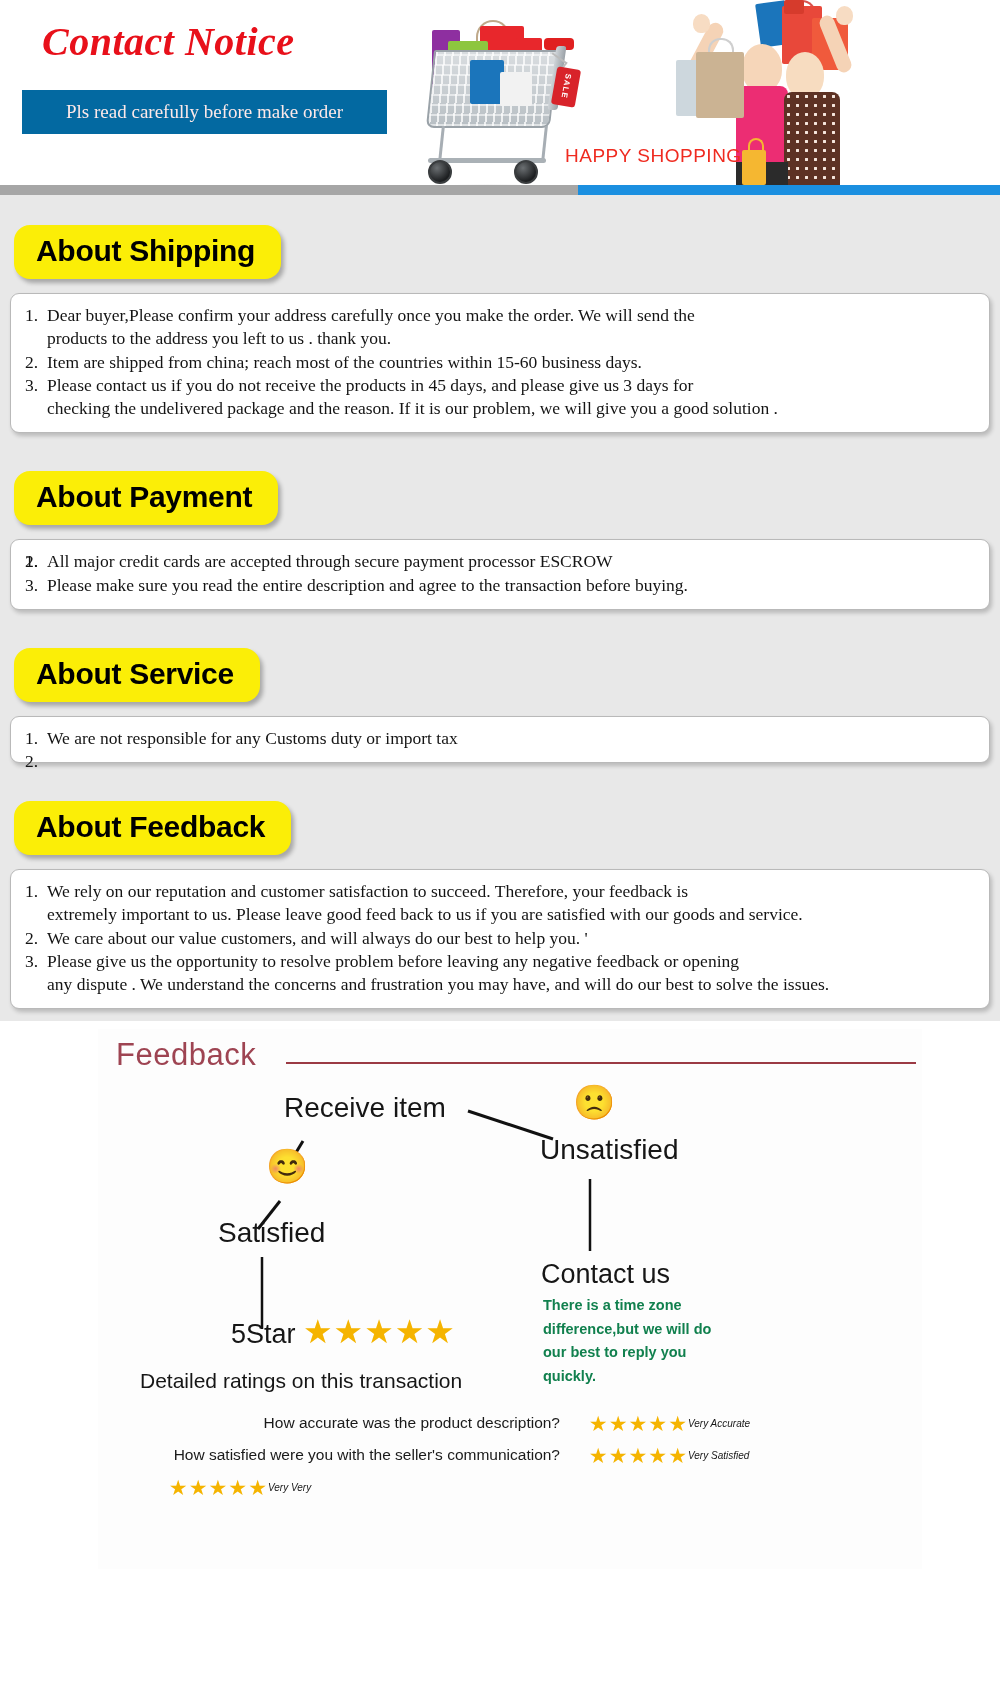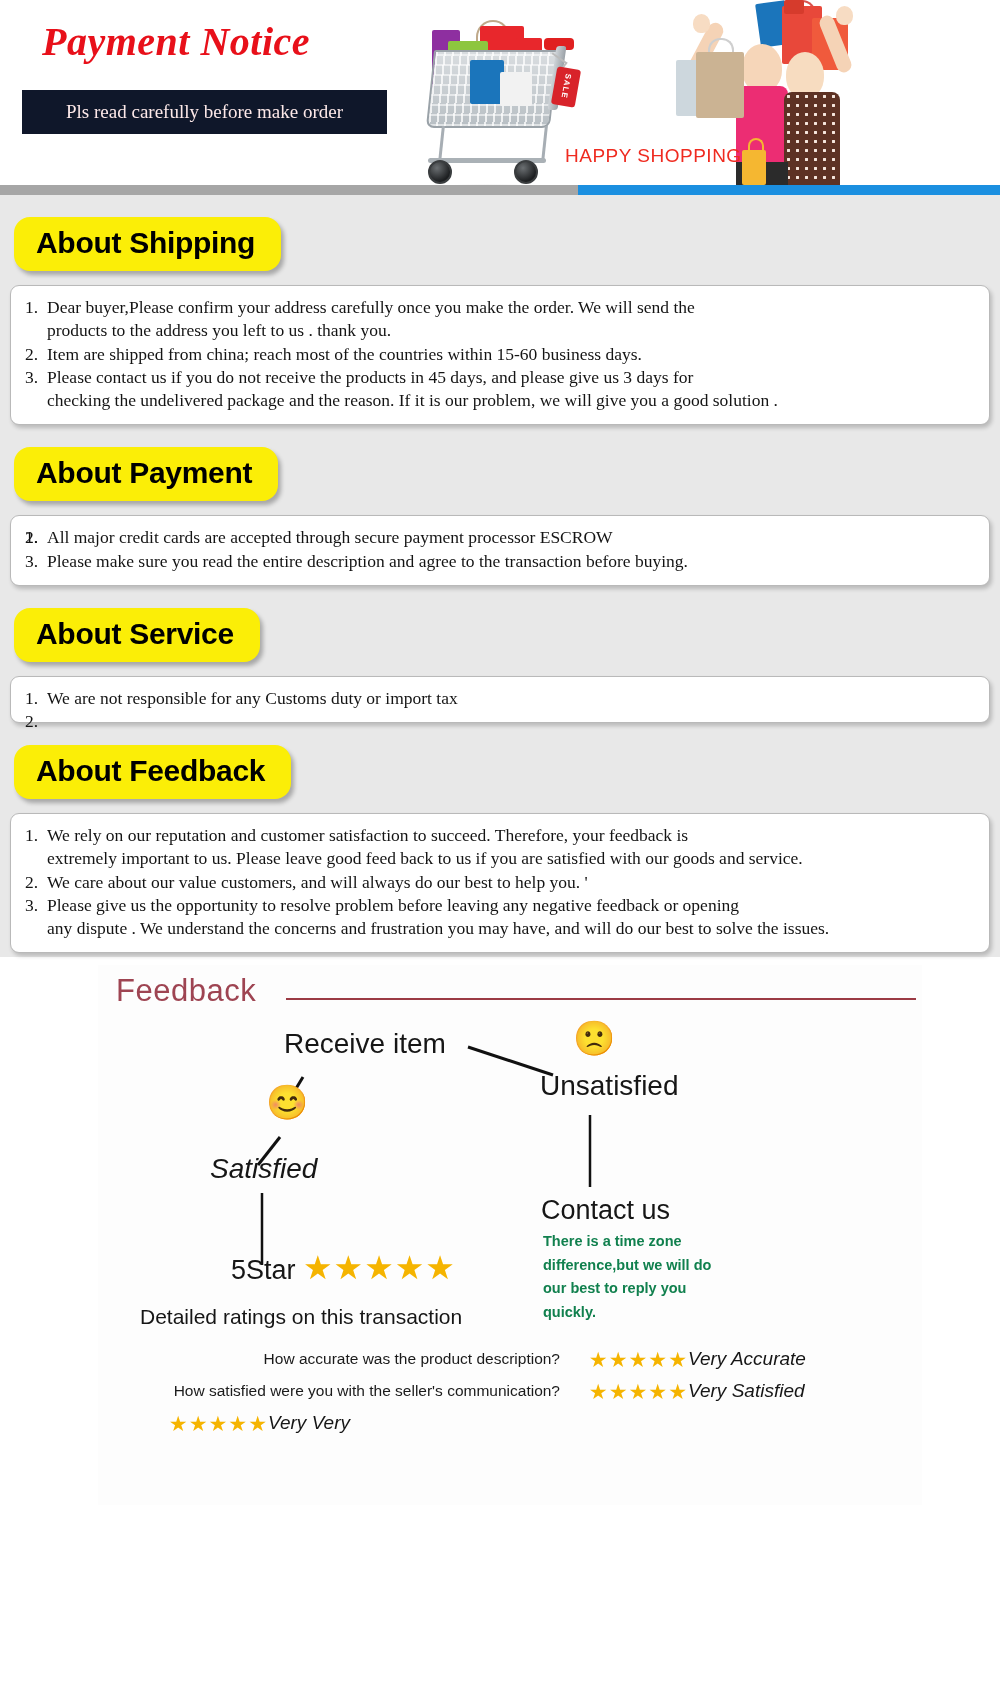--- a/index.html
+++ b/index.html
@@ -28,21 +28,21 @@
     font-style:italic;
     font-weight:bold;
     font-size:40px;
     color:#e8101a;
     letter-spacing:0.5px;
   }
   .hdr-subbar {
     position:absolute;
     left:22px; top:90px;
     width:365px; height:44px;
-    background:#0f172a;
+    background:#0369a1;
   }
   .hdr-subbar span {
     display:block;
     text-align:center;
     line-height:44px;
     font-family:"Liberation Serif", serif;
     font-size:19px;
     color:#fde9e9;
   }
   .happy-shopping {
@@ -149,21 +149,21 @@
   .models .ybag { position:absolute; left:82px; top:150px; width:24px; height:35px; background:#f5b731; border-radius:2px; }
   .models .ybag-h { position:absolute; left:88px; top:138px; width:16px; height:14px; border:2px solid #f5b731; border-bottom:none; border-radius:10px 10px 0 0;}
 
   
   .strip { display:flex; width:1000px; height:10px; }
   .strip .grey { width:578px; background:#a6a6a6; }
   .strip .blue { flex:1; background:#1b8fe0; }
 
   
   .sections { background:#e8e8e8; padding:0 0 4px 0; width:1000px; }
-  .sec { position:relative; padding:0 8px; }
+  .sec { position:relative; padding:8px 8px; }
   .badge {
     display:inline-block;
     background:#fbee07;
     color:#000;
     font-size:30px;
     font-weight:bold;
     padding:9px 26px 11px 22px;
     border-radius:16px;
     box-shadow:3px 4px 4px rgba(0,0,0,.28);
     margin:22px 0 14px 6px;
@@ -204,50 +204,50 @@
     position:absolute; left:18px; top:8px;
     font-size:31px; color:#9e4452; letter-spacing:0.5px;
   }
   .fb-rule {
     position:absolute; left:188px; top:33px; width:630px; height:2px;
     background:#9b3a44;
   }
   .d-label { position:absolute; color:#161616; font-size:28px; white-space:nowrap; }
   .d-receive { left:186px; top:63px; }
   .d-unsat   { left:442px; top:105px; }
-  .d-sat     { left:112px; top:188px;font-style:italic; }
+  .d-sat     { left:120px; top:188px; }
   .d-contact { left:443px; top:230px; font-size:27px; }
   .d-5star   { left:133px; top:290px; font-size:27px; }
   .d-detailed{ left:42px;  top:340px; font-size:21px; }
 
   .emoji { position:absolute; font-size:34px; line-height:1; }
   .e-unsat { left:475px; top:56px; }
   .e-sat   { left:168px; top:120px; }
 
   .tz-note {
     position:absolute; left:445px; top:265px; width:190px;
     color:#11804e; font-size:14.5px; font-weight:bold; line-height:1.62;
   }
   .stars { color:#f5b400; letter-spacing:1px; }
   .stars-big { position:absolute; left:205px; top:286px; font-size:33px; line-height:1; }
 
   .rating-rows { position:absolute; left:42px; top:378px; width:760px;text-align:right; }
   .rrow { display:flex; align-items:center; height:32px; }
   .rrow .q { width:420px; font-size:15.5px; color:#1a1a1a; }
   .rrow .s { width:128px; font-size:21px; line-height:1; }
-  .rrow .v { font-size:19px; font-style:italic; color:#161616; }
+  .rrow .v { font-size:10px; font-style:italic; color:#161616; }
 
   svg.connectors { position:absolute; left:0; top:0; width:824px; height:540px; pointer-events:none; }
 </style>
 </head>
 <body>
 
 <div class="header">
 
-  <div class="hdr-title">Payment Notice</div>
+  <div class="hdr-title">Contact Notice</div>
 
   <div class="hdr-subbar">
     <span>Pls read carefully before make order</span>
   </div>
 
   <div class="cart">
     <div class="handlewire"></div>
     <div class="bag b1"></div>
     <div class="bag b3"></div>
     <div class="bag b4"></div>

